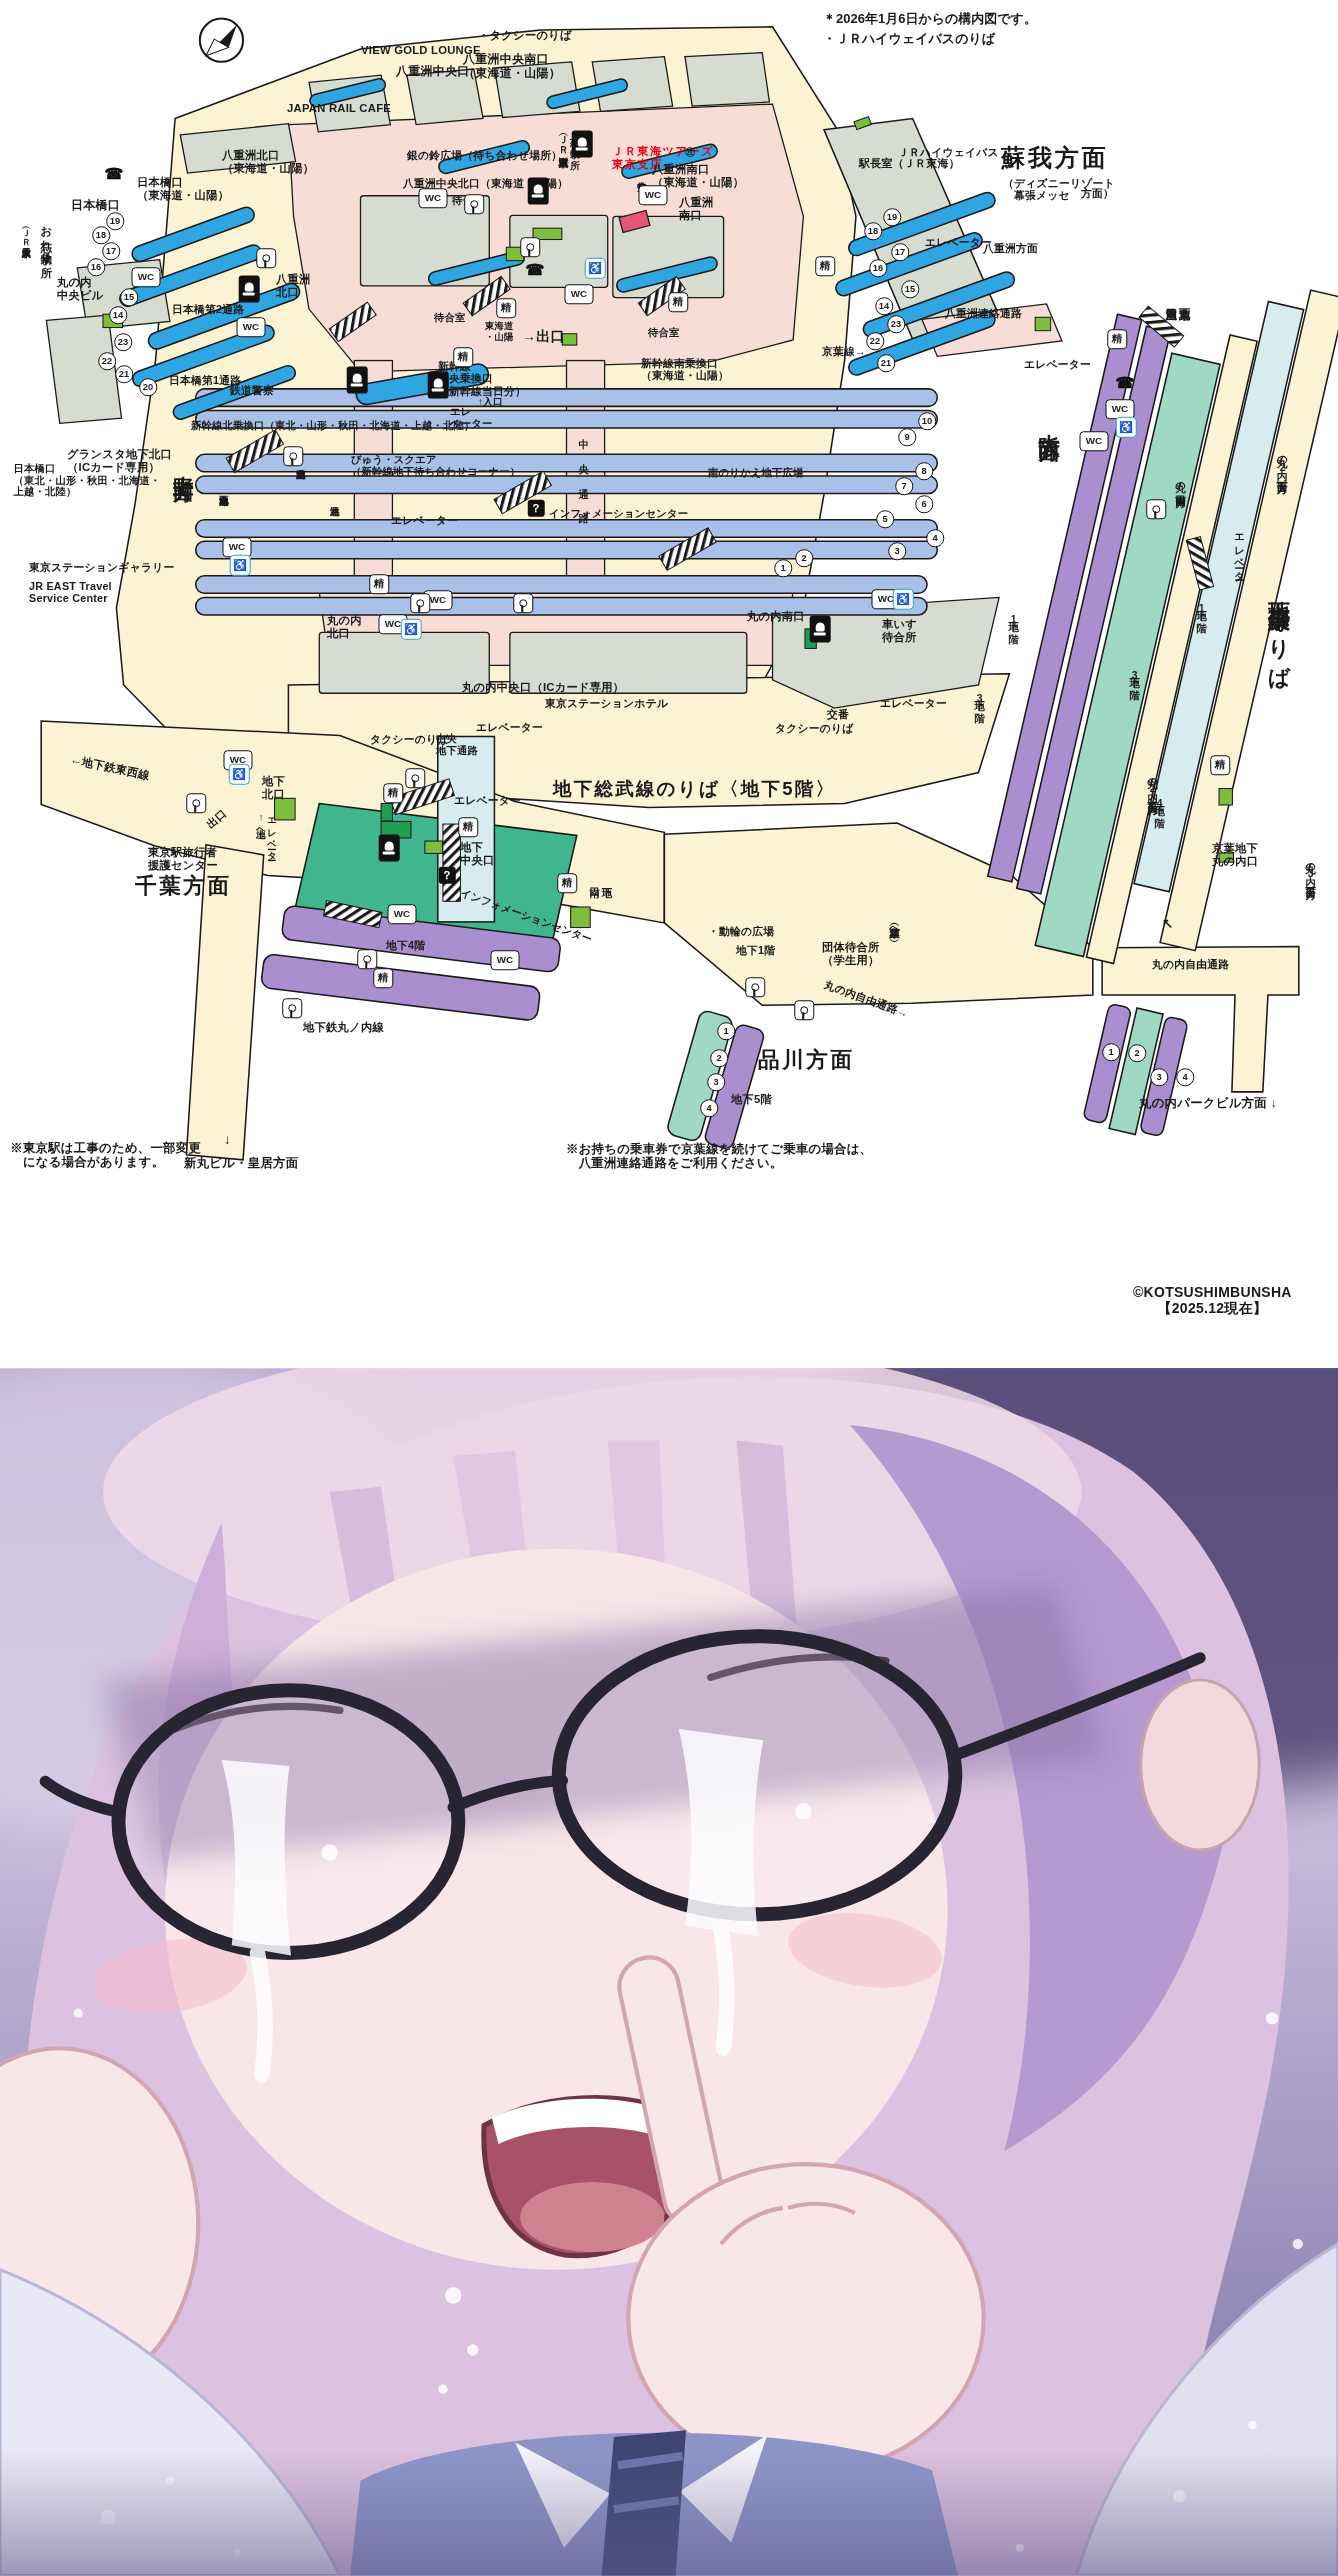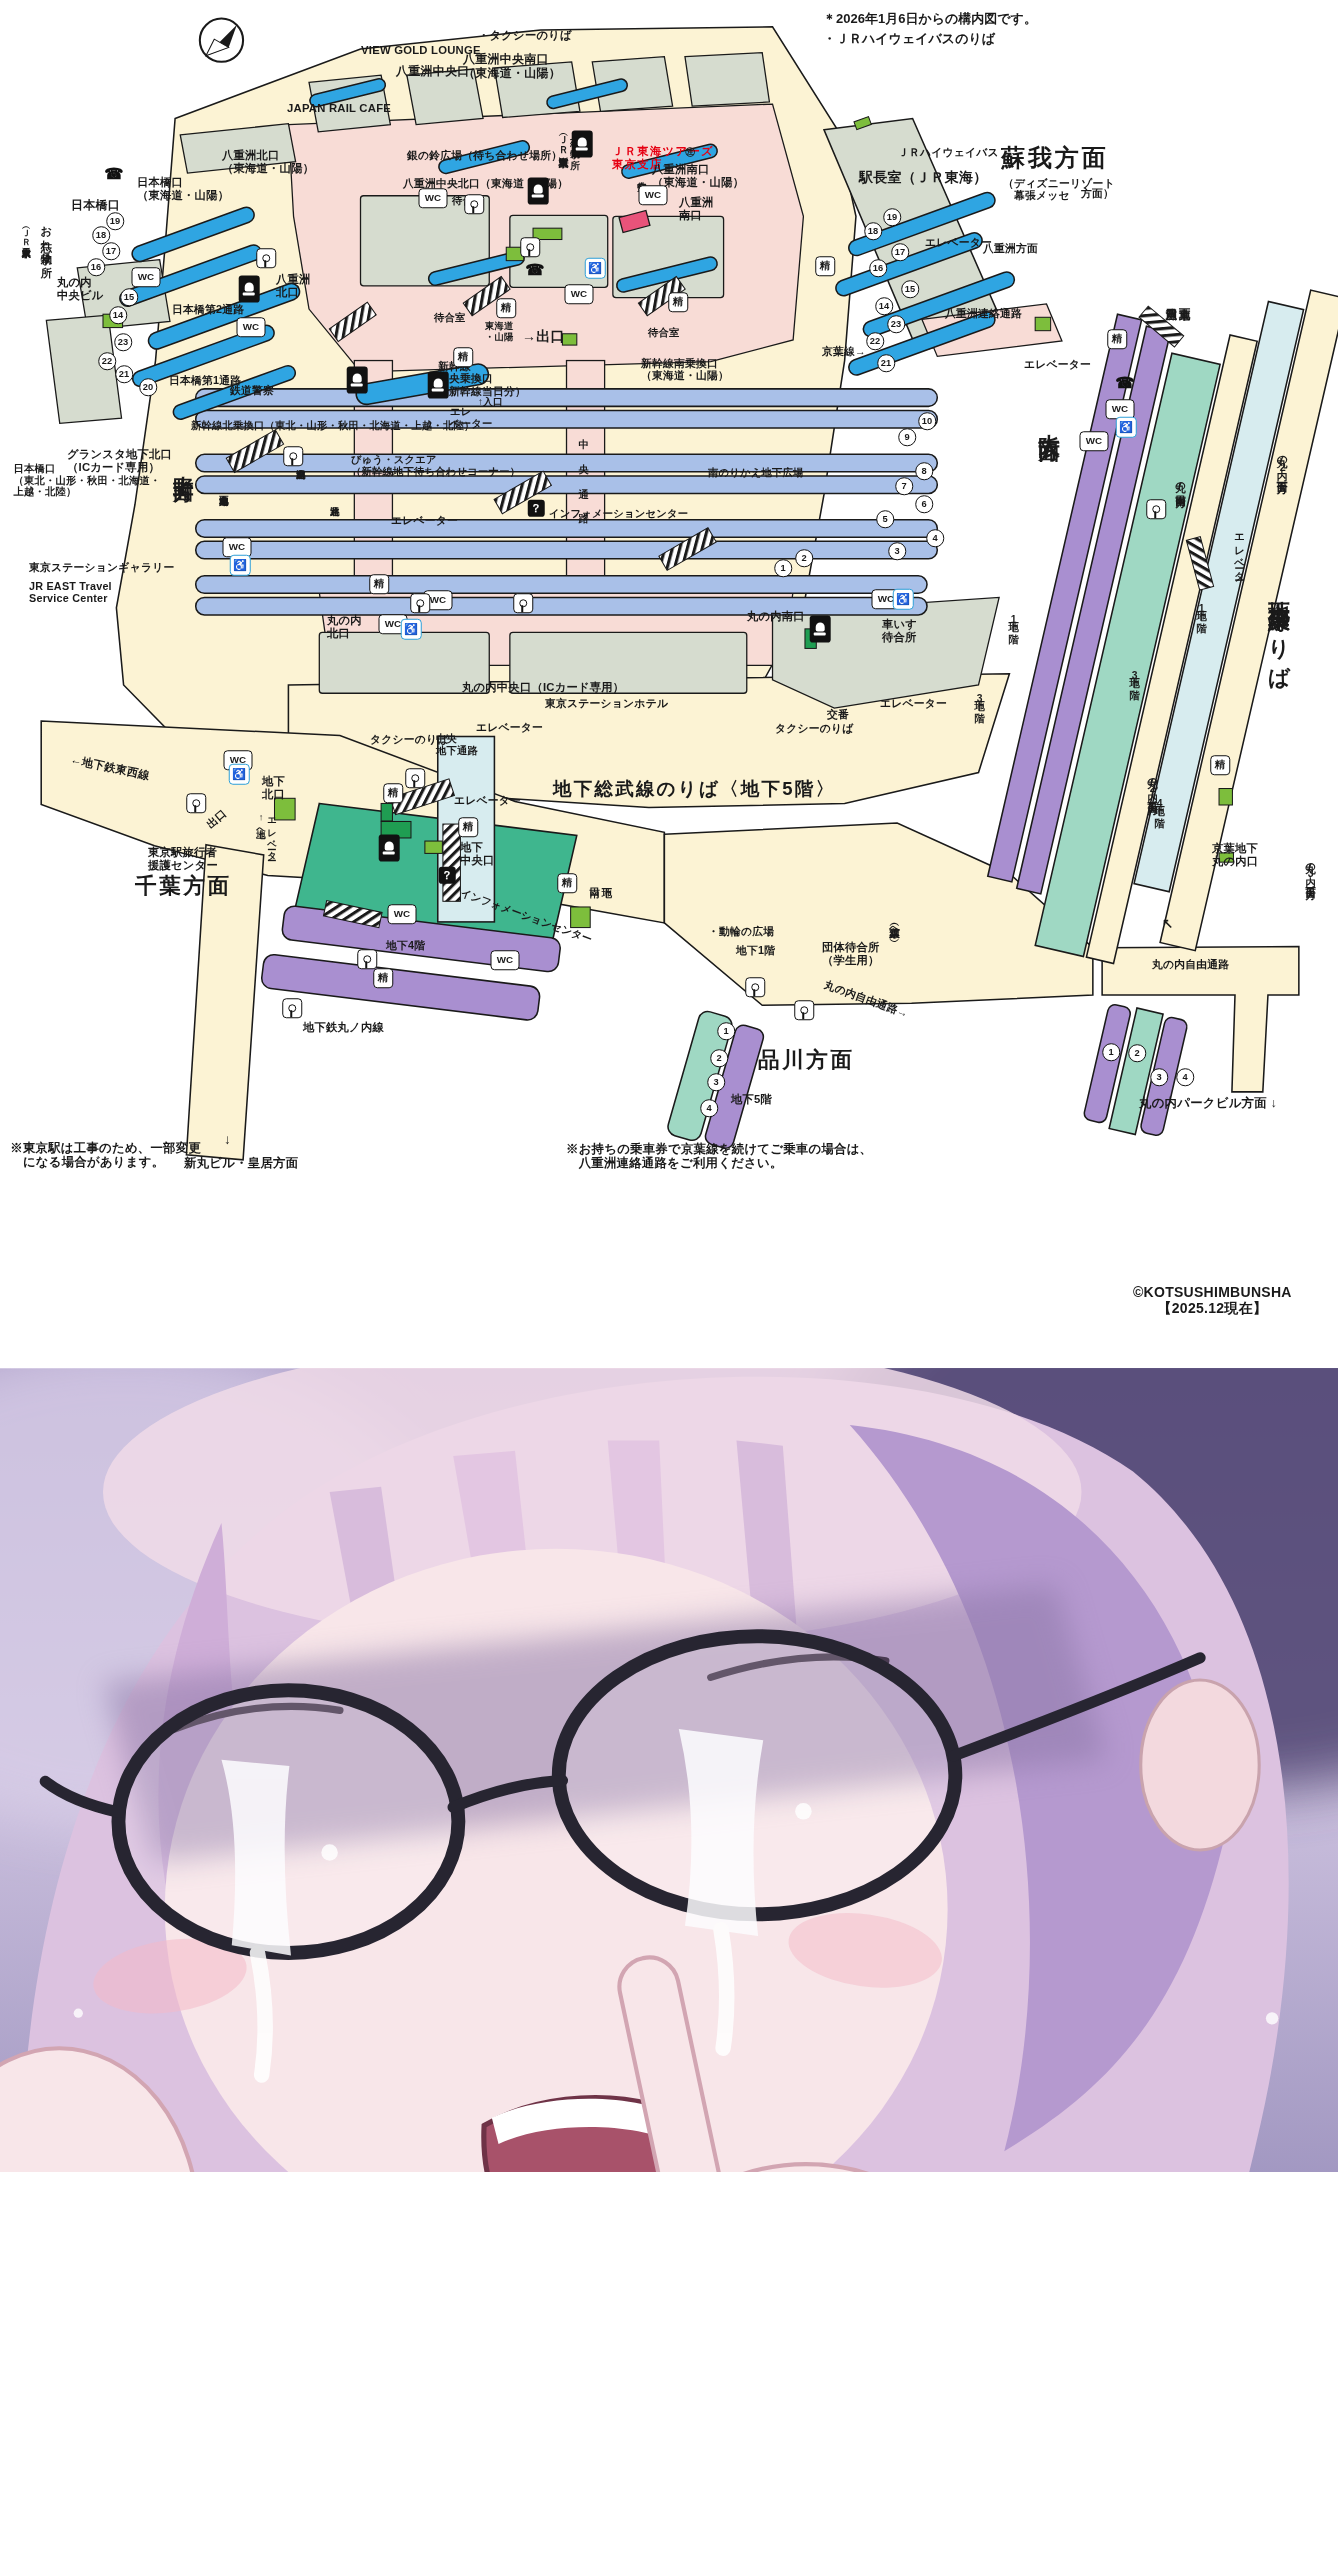--- a/index.html
+++ b/index.html
@@ -1,16 +1,16 @@
 <!DOCTYPE html>
 <html style="font-size:8.2px"><head>
 <meta charset="utf-8">
 <style>
   html,body{margin:0;padding:0;background:#fff;}
-  .canvas{position:relative;width:1338px;height:2172px;background:#ffffff;overflow:hidden;
+  .canvas{position:relative;width:1338px;height:2576px;background:#ffffff;overflow:hidden;
           font-family:"Liberation Sans",sans-serif;color:#1a1a1a;}
   
   #map{position:absolute;left:0;top:0;width:1338px;height:1370px;}
   #map-svg{position:absolute;left:0;top:0;}
   #map-labels{position:absolute;left:0;top:0;width:100%;height:100%;}
   .lab{position:absolute;white-space:pre-line;line-height:1.14;font-weight:600;
        letter-spacing:.02em;transform-origin:left top;}
   .lab.v{writing-mode:vertical-rl;text-orientation:upright;line-height:1.18;}
   .lab.big{font-weight:700;letter-spacing:.12em;}
   .lab.ctr{}
@@ -225,21 +225,21 @@
         <div class="lab v" style="left: 558px; top: 129px; font-size: 9.8px;">東海道・山陽新幹線
 忘れ物承り所
 （ＪＲ東海東京駅）</div>
         <div class="lab big" style="left: 612px; top: 145px; font-size: 11.3px; color: rgb(230, 0, 18);">ＪＲ東海ツアーズ
 東京支店</div>
         <div class="lab" style="left: 685px; top: 146px; font-size: 10.3px;">㊟</div>
         <div class="lab ctr" style="left: 652px; top: 163px; font-size: 11.3px;">八重洲南口
 （東海道・山陽）</div>
         <div class="lab ctr" style="left: 679px; top: 196px; font-size: 11.3px;">八重洲
 南口</div>
-        <div class="lab" style="left: 859px; top: 170px; font-size: 14px;">駅長室（ＪＲ東海）</div>
+        <div class="lab" style="left: 859px; top: 157px; font-size: 11px;">駅長室（ＪＲ東海）</div>
         <div class="lab" style="left: 898px; top: 146px; font-size: 10.8px;">ＪＲハイウェイバス</div>
         <div class="lab big" style="left: 1001px; top: 144px; font-size: 24px;">蘇我方面</div>
         <div class="lab" style="left: 1003px; top: 177px; font-size: 10.8px;">（ディズニーリゾート
 　幕張メッセ</div>
         <div class="lab" style="left: 1081px; top: 187px; font-size: 10.8px;">方面）</div>
         <div class="lab" style="left: 925px; top: 236px; font-size: 10.8px;">エレベーター</div>
         <div class="lab" style="left: 983px; top: 242px; font-size: 10.8px;">八重洲方面</div>
         <div class="lab" style="left: 945px; top: 307px; font-size: 10.8px;">八重洲連絡通路</div>
         <div class="lab" style="left: 822px; top: 345px; font-size: 10.8px;">京葉線→</div>
         <div class="lab" style="left: 1024px; top: 358px; font-size: 10.8px;">エレベーター</div>

